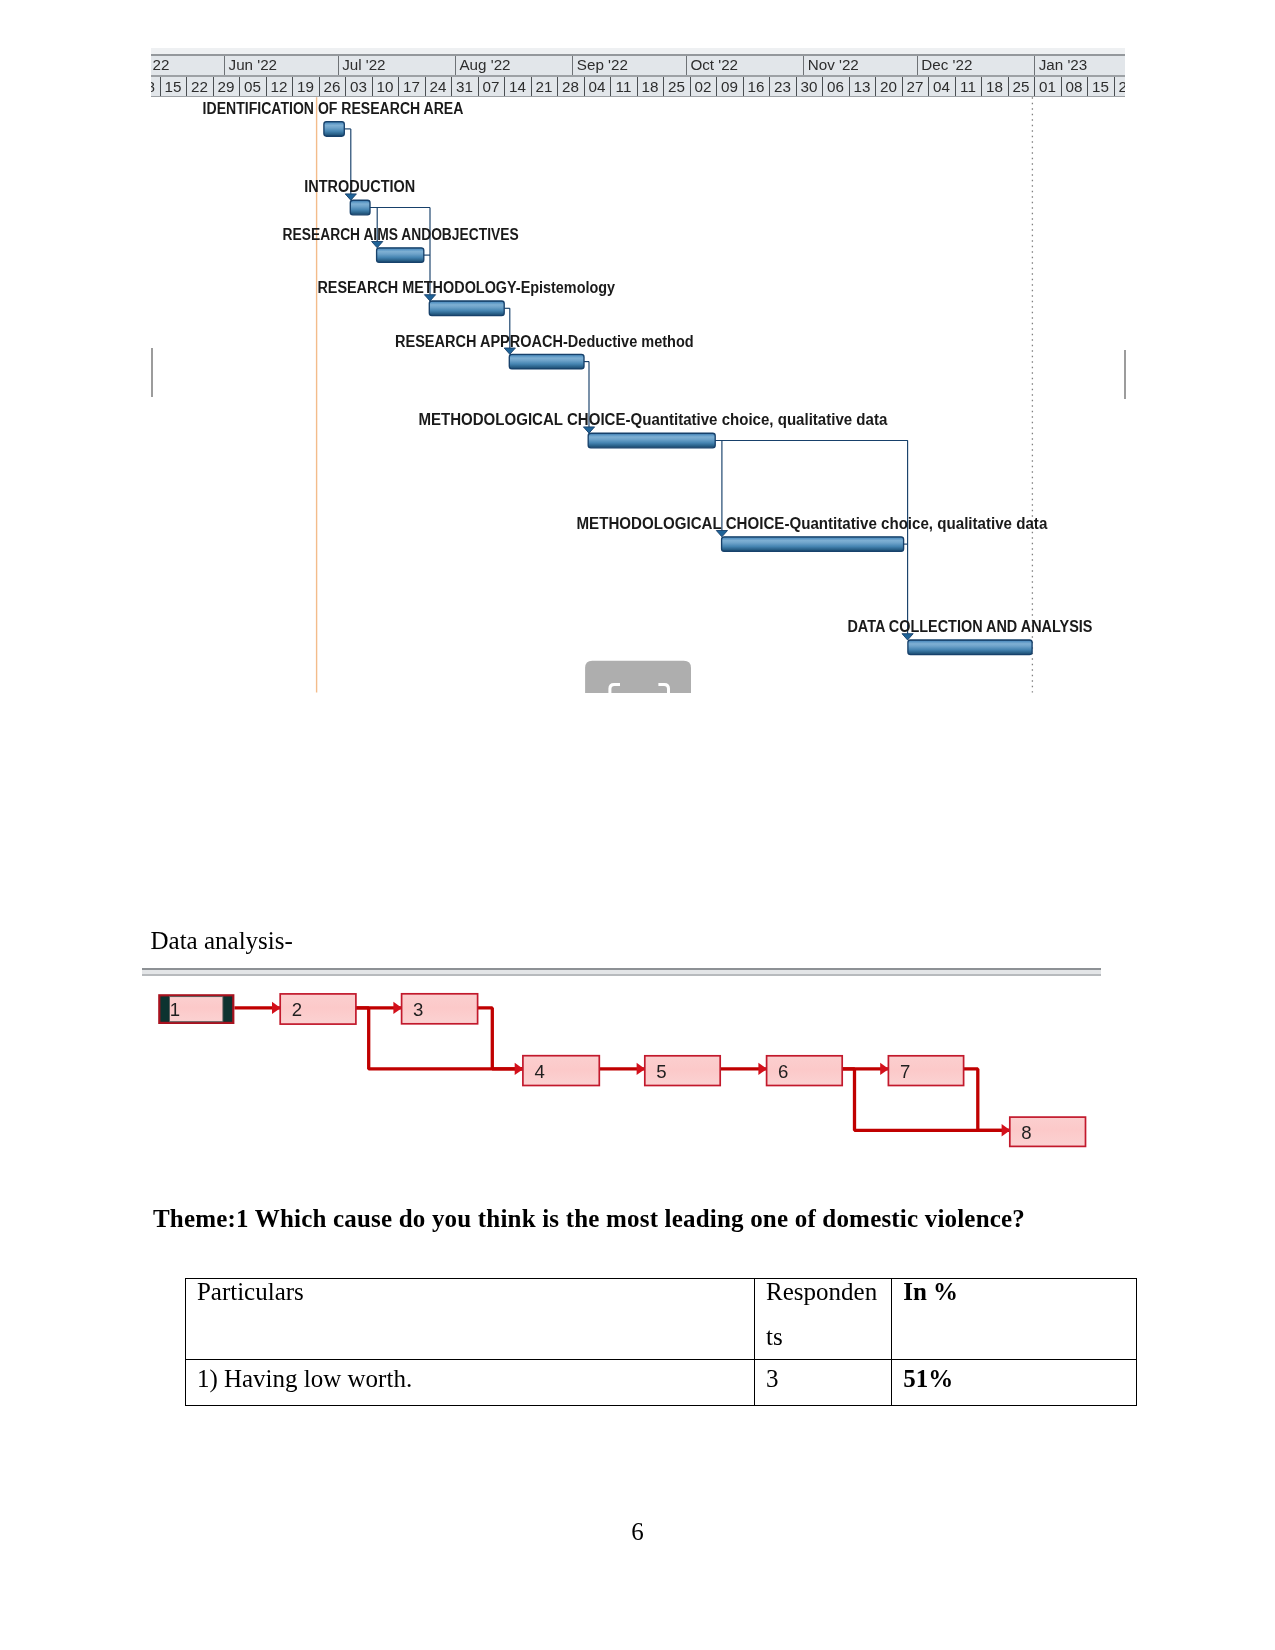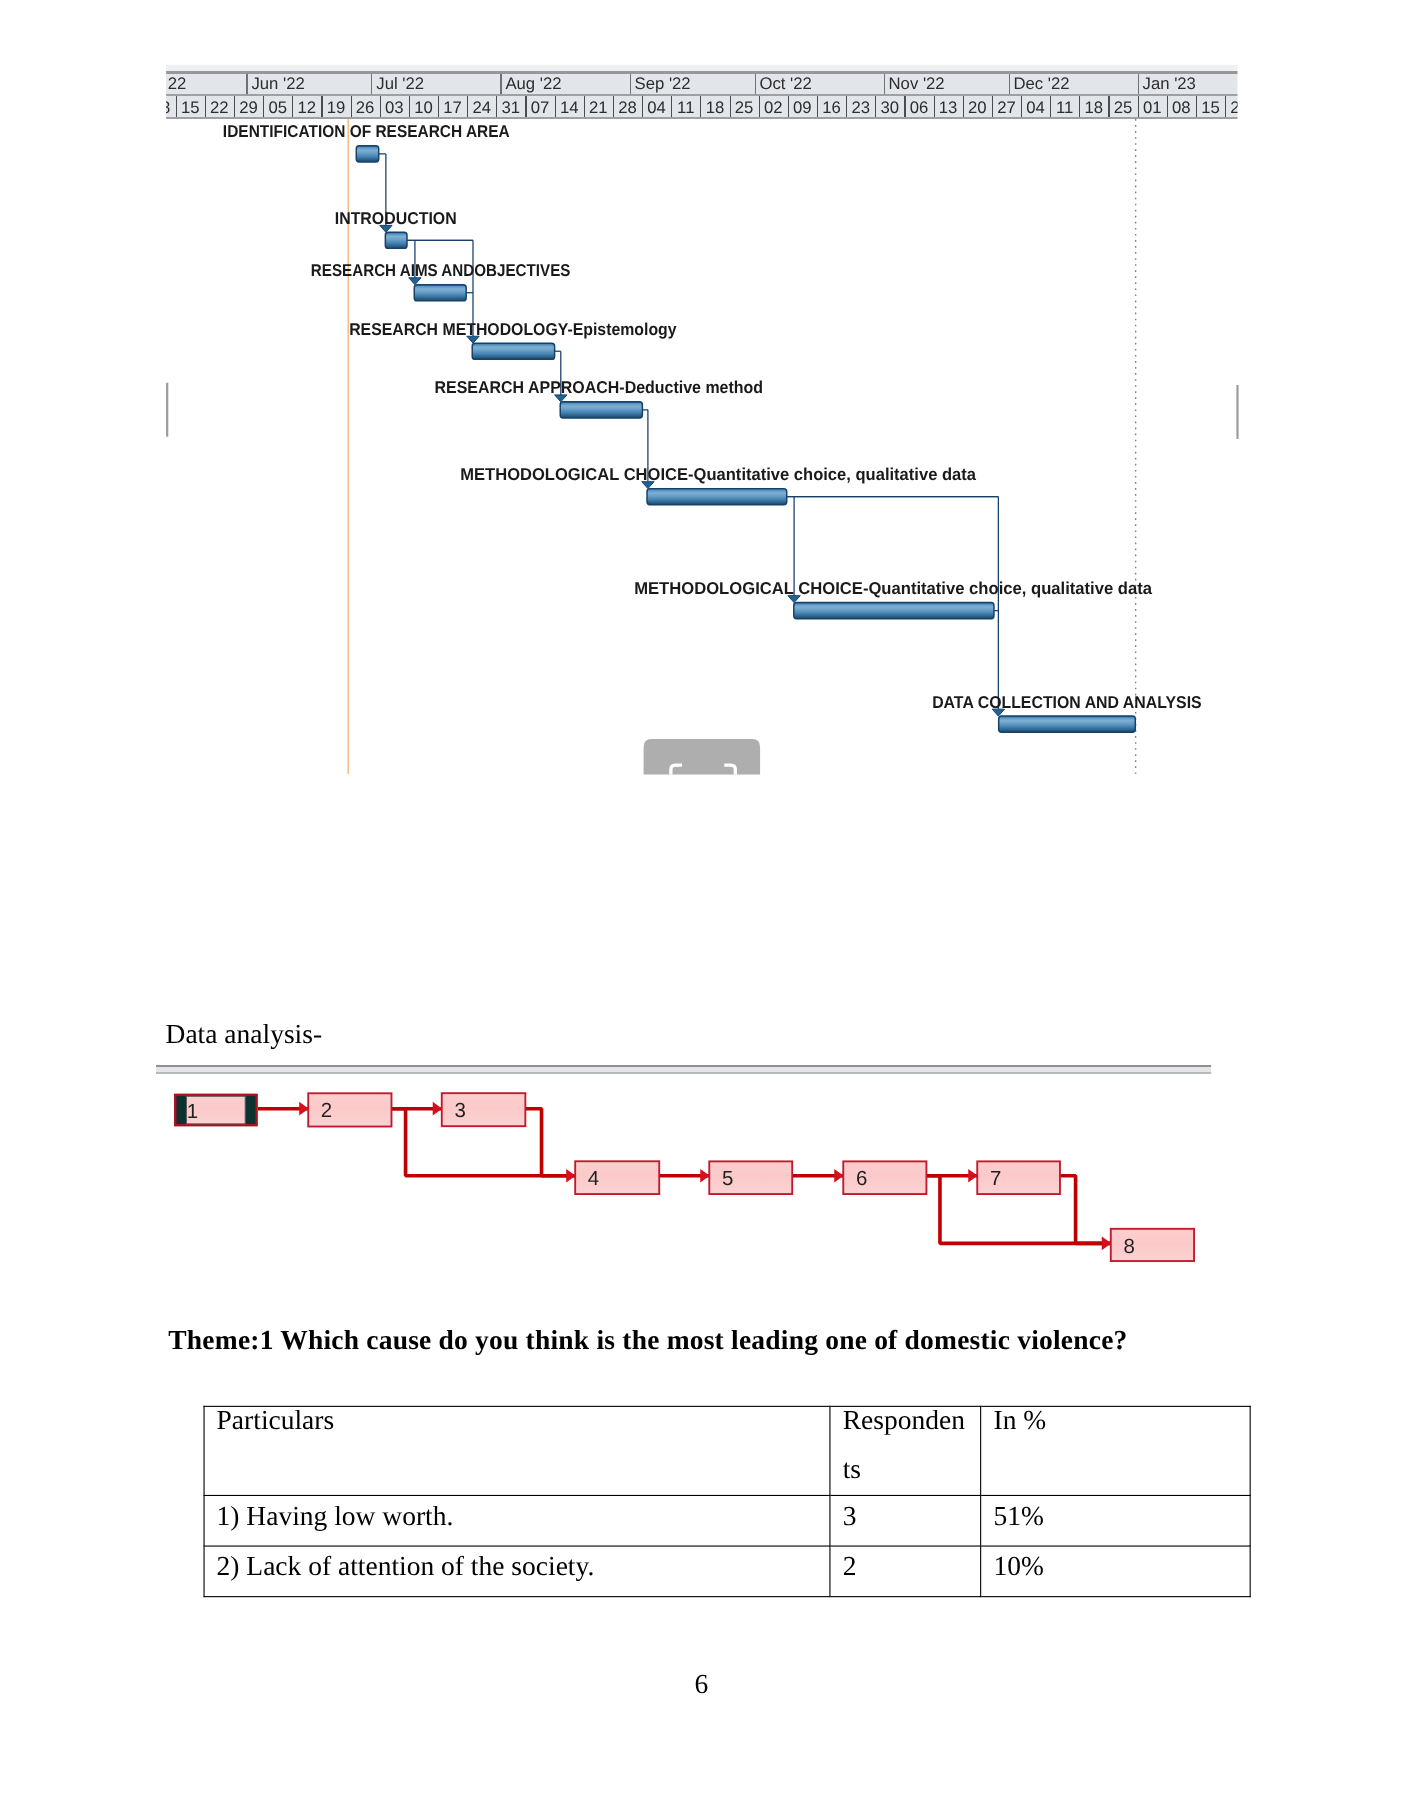--- a/index.html
+++ b/index.html
@@ -2,42 +2,42 @@
 <html><head>
 <meta charset="utf-8">
 <title>Research report page 6</title>
 <style>
   html,body{margin:0;padding:0;}
   body{width:1275px;height:1650px;background:#fff;
        font-family:"Liberation Serif",serif;position:relative;overflow:hidden;}
   .page{position:absolute;inset:0;transform:translateZ(0);}
 
   
-  #gantt{position:absolute;left:151px;top:59px;width:974px;height:645px;}
+  #gantt{position:absolute;left:151px;top:48px;width:974px;height:645px;}
   #gantt svg,#netdiag svg{display:block;}
   
   #netdiag{position:absolute;left:141px;top:965px;width:960px;height:188px;}
   
   .handle{position:absolute;width:1.6px;height:49px;background:#9c9c9c;}
 
   
   .para{position:absolute;font-size:25px;line-height:1;color:#000;}
   .theme-title{position:absolute;left:153px;top:1205px;font-size:25px;font-weight:bold;
                line-height:1.15;white-space:nowrap;letter-spacing:0.19px;}
   .pg{position:absolute;width:100%;text-align:center;font-size:25px;}
 
   
   table.tbl{position:absolute;border-collapse:collapse;table-layout:fixed;
             left:184.9px;top:1277.7px;width:951.6px;}
   table.tbl td{border:1.2px solid #000;overflow:hidden;font-size:25px;
                font-family:"Liberation Serif",serif;vertical-align:top;
                padding:0 2px 0 11px;line-height:44.4px;box-sizing:border-box;}
   table.tbl td.c1{width:569.2px;}
   table.tbl td.c2{width:137.1px;padding-right:12px;}
-  table.tbl td.c3{width:245.3px;}
+  table.tbl td.c3{width:245.3px;font-weight:bold;}
   table.tbl td.c2 .cw{word-break:break-all;}
   table.tbl .cw{display:block;margin-top:-3px;}
   table.tbl tr.hdr td{height:73px;}
   table.tbl tr.hdr .cw{margin-top:-8.5px;}
   table.tbl tr.last .cw{margin-top:-6px;}
   table.tbl tr.row td{height:45.8px;}
 </style>
 </head>
 <body>
 
@@ -295,28 +295,17 @@
       <td class="c1">
             <span class="cw">1) Having low worth.</span>
           </td>
       <td class="c2">
             <span class="cw">3</span>
           </td>
       <td class="c3">
             <span class="cw">51%</span>
           </td>
     </tr>
-    <tr class="row">
-      <td class="c1">
-            <span class="cw">2) Lack of attention of the society.</span>
-          </td>
-      <td class="c2">
-            <span class="cw">2</span>
-          </td>
-      <td class="c3">
-            <span class="cw">10%</span>
-          </td>
-    </tr>
     </tbody>
   </table>
 
   <div class="pg" style="top:1518px;">6</div>
 </div>
 
 </body></html>

